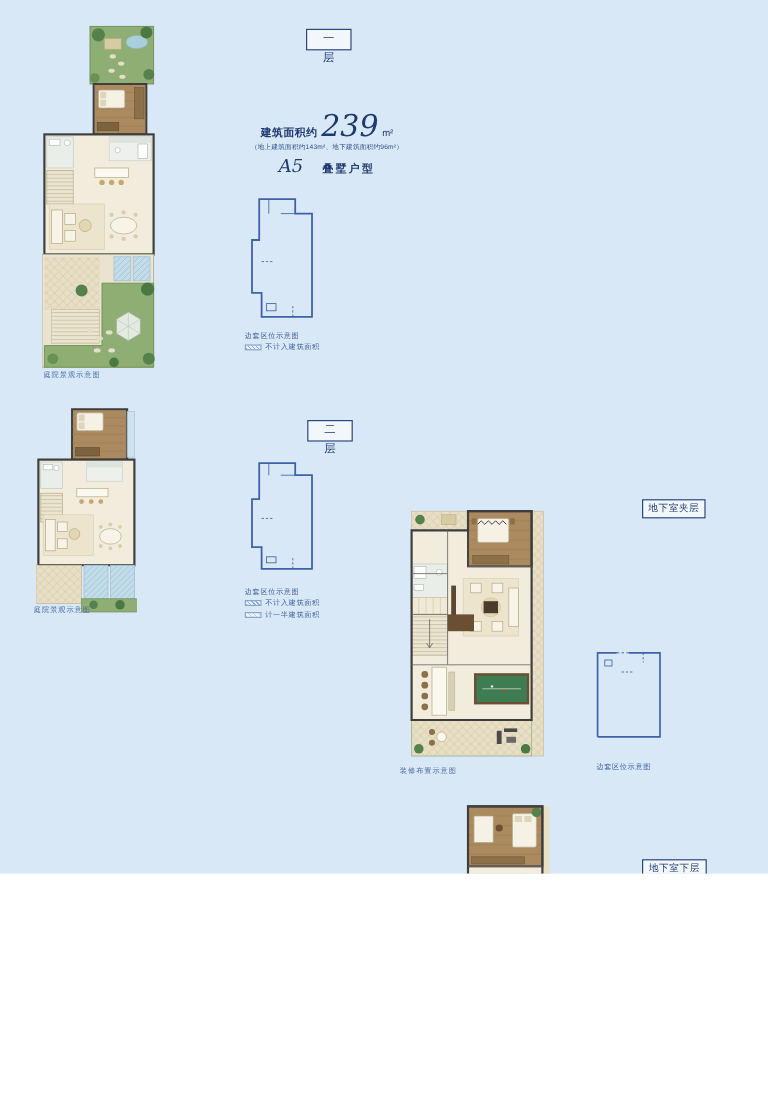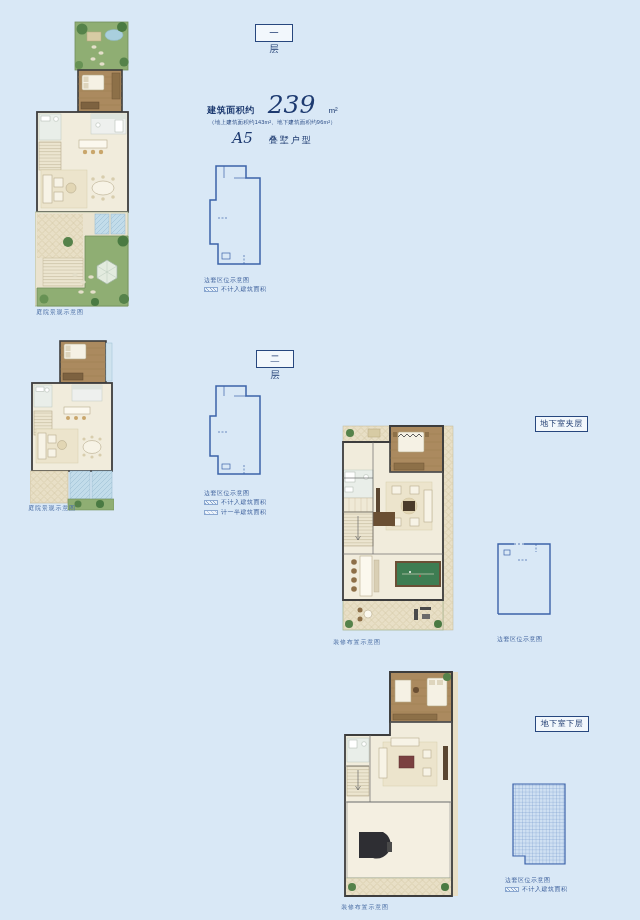--- a/index.html
+++ b/index.html
@@ -1,17 +1,17 @@
 <!DOCTYPE html>
 <html><head>
 <meta charset="utf-8">
 <style>
   html,body { margin:0; padding:0; }
   .page {
-    position:relative; width:640px; height:920px;
+    position:relative; width:640px; height:728px;
     background:#d9e8f6; overflow:hidden;
     font-family:"Liberation Sans", sans-serif;
   }
 
   
   .floor-label {
     position:absolute; box-sizing:border-box; text-align:center;
     border:1px solid #27477e; background:#f2f7fc; color:#1d3a70;
   }
   .lbl-big { font-size:9.5px; line-height:16px; letter-spacing:6px; padding-left:6px; }
@@ -26,28 +26,28 @@
   
   .legend { position:absolute; display:flex; flex-direction:column; gap:3.5px; }
   .lg-row { display:flex; align-items:center; gap:3px; height:6px; }
   .lg-text { font-size:6px; color:#3c5f9b; letter-spacing:0.5px; white-space:nowrap; }
   .swatch { width:14px; height:5px; box-sizing:border-box; border:0.5px solid #8aa7d0; }
   .swatch.hatch { background:repeating-linear-gradient(45deg,#8aa7d0 0,#8aa7d0 0.8px,#e8f1f9 0.8px,#e8f1f9 2.5px); }
   .swatch.half  { background:repeating-linear-gradient(45deg,#b9cbe5 0,#b9cbe5 0.8px,#eef4fb 0.8px,#eef4fb 3px); }
 
   
   .area-block { position:absolute; left:190px; top:58px; width:165px; text-align:center; color:#1d3a70; }
-  .a-line1 { display:flex; align-items:baseline; justify-content:center; gap:13px; }
+  .a-line1 { display:flex; align-items:baseline; justify-content:center; gap:3px; }
   .a-prefix { font-size:9px; font-weight:700; letter-spacing:0.5px; }
   .a-value { font-family:"DejaVu Serif", serif; font-style:italic; font-size:25px; line-height:0.9;margin-top:36px; }
   .a-unit { font-size:8px; }
   .a-detail { font-size:5.5px; color:#2c4d86; margin-top:2px; letter-spacing:0.2px; white-space:nowrap; }
   .a-line3 { margin-top:3px; display:flex; align-items:baseline; justify-content:center;text-align:center; }
   .a-model { font-family:"DejaVu Serif", serif; font-style:italic; font-size:15px; }
-  .a-type { font-size:9px; font-weight:400; letter-spacing:2px; margin-left:16px; }
+  .a-type { font-size:9px; font-weight:700; letter-spacing:2px; margin-left:16px; }
 
   svg.plan, svg.keyplan { position:absolute; }
 </style>
 </head>
 <body>
 
 <div class="page">
 
   <svg width="0" height="0" style="position:absolute">
     <defs>

